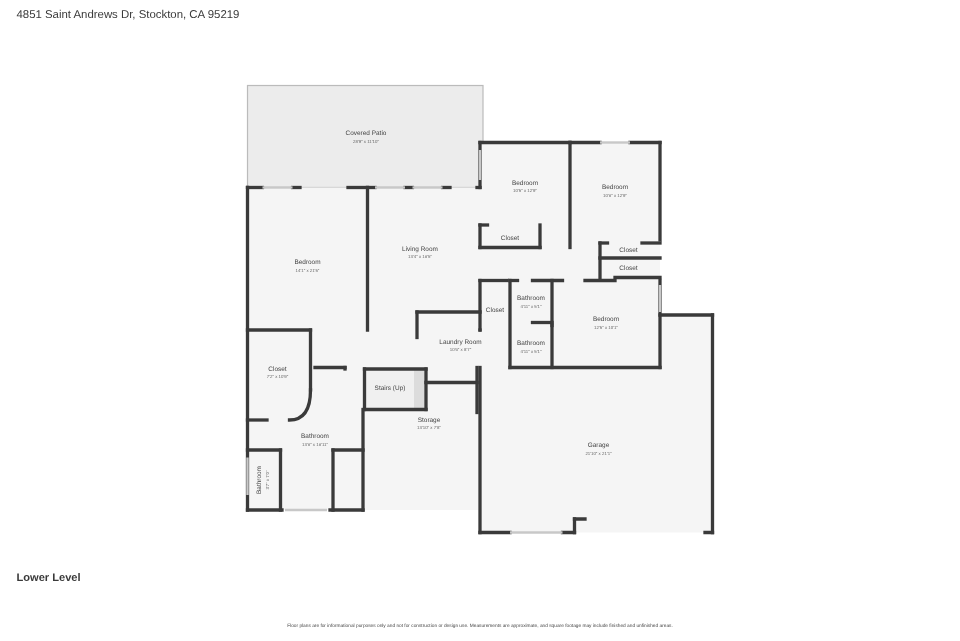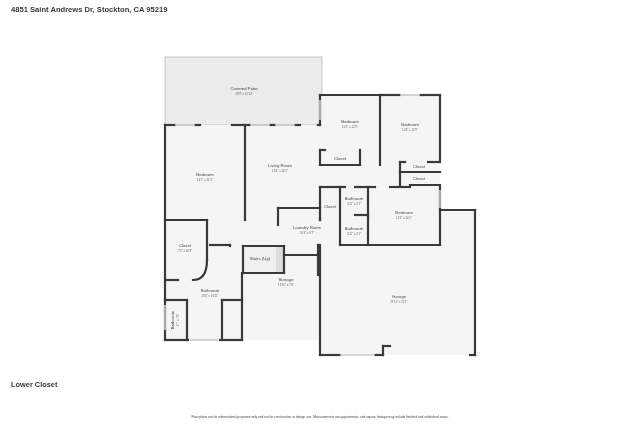--- a/index.html
+++ b/index.html
@@ -1,18 +1,18 @@
 <!DOCTYPE html>
 <html><head>
   <meta charset="utf-8">
   <style>
     html, body { margin:0; padding:0; }
     body { width:640px; height:427px; background:#ffffff; position:relative; overflow:hidden;
       font-family:"Liberation Sans", sans-serif; color:#333; }
-    .title { position:absolute; left:11px; top:5px; font-size:7.6px; font-weight:bold; color:#3a3a3a; }
+    .title { position:absolute; left:11px; top:5px; font-size:7.6px; font-weight:normal; color:#3a3a3a; }
     .level { position:absolute; left:11px; top:380px; font-size:7.4px; font-weight:bold; color:#3a3a3a; }
     .disclaimer { position:absolute; left:0; width:640px; top:415px; text-align:center; font-size:3.2px; color:#444; }
     svg.plan { position:absolute; left:0; top:0; }
     .rl { font-family:"Liberation Sans", sans-serif; fill:#444; text-anchor:middle; }
     .rn { font-size:4.3px; }
     .rd { font-size:2.9px; fill:#666; }
   </style>
 </head>
 <body>
 
@@ -162,14 +162,14 @@
     <text class="rl rd" x="210" y="297">13'6" x 16'11"</text>
 
     <text class="rl rn" x="174" y="320" transform="rotate(-90 174 320)">Bathroom</text>
     <text class="rl rd" x="179" y="320" transform="rotate(-90 179 320)">3'7" x 7'0"</text>
 
     <text class="rl rn" x="399" y="298">Garage</text>
     <text class="rl rd" x="399" y="303">21'10" x 21'1"</text>
   </g>
 </svg>
 
-<div class="level">Lower Closet</div>
+<div class="level">Lower Level</div>
 <div class="disclaimer">Floor plans are for informational purposes only and not for construction or design use. Measurements are approximate, and square footage may include finished and unfinished areas.</div>
 
 </body></html>

